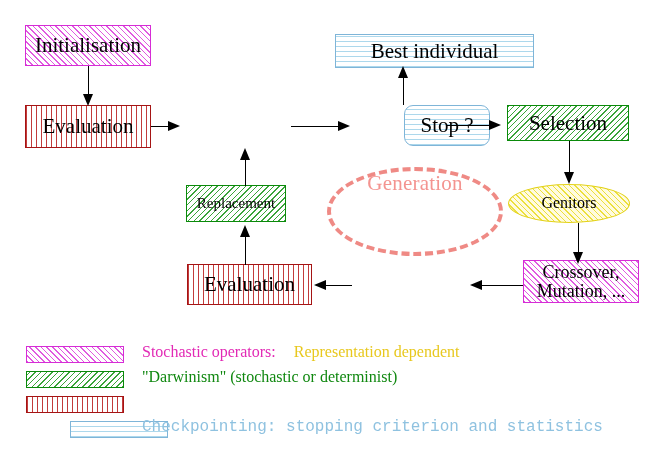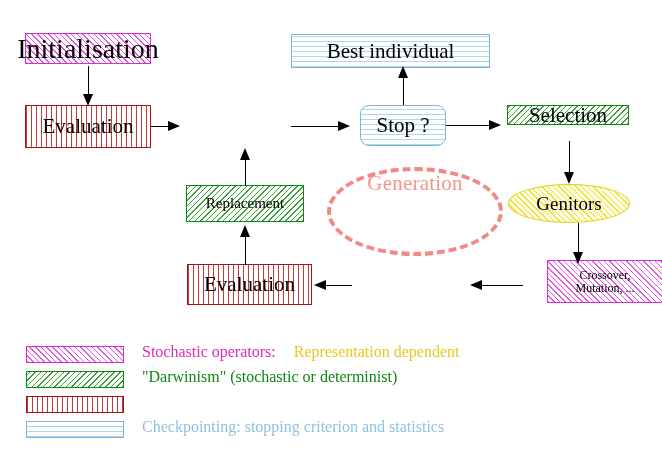--- a/index.html
+++ b/index.html
@@ -59,20 +59,21 @@
         rgba(255,255,255,0) 1px, rgba(255,255,255,0) 5px);
   }
   
   .fill-blue {
     border: 1px solid #7fb5d8;
     background-color: #ffffff;
     background-image: repeating-linear-gradient(
         0deg,
         #add8ec 0px, #add8ec 1px,
         rgba(255,255,255,0) 1px, rgba(255,255,255,0) 5px);
+    margin-left: 44px;
   }
   
   .fill-yellow {
     border: 1px solid #e3d21a;
     background-color: #fffbe0;
     background-image: repeating-linear-gradient(
         45deg,
         #ece03c 0px, #ece03c 1px,
         rgba(255,255,255,0) 1px, rgba(255,255,255,0) 4px);
   }
@@ -152,63 +153,63 @@
     left: 116px;
     top: -1px;
     font-size: 16px;
     white-space: nowrap;
     text-align: right;
   }
   .c-magenta { color: #e22ab5; }
   .c-gold    { color: #e8c81e; }
   .c-green   { color: #108810; }
   .c-red     { color: #c01010; }
-  .c-lblue   { color: #8fc2e0; }
+  .c-lblue   { color: #8fc2e0; font-family: Liberation Mono, monospace; }
 </style>
 </head>
 <body>
 
 <div id="canvas">
 
-  <div class="node fill-magenta" id="n-init" style="left:25px; top:25px; width:126px; height:31px; font-size:28px;margin-top:8px;">
+  <div class="node fill-magenta" id="n-init" style="left:25px; top:25px; width:126px; height:41px; font-size:21px;">
     <span>Initialisation</span>
   </div>
 
   <div class="node fill-red" id="n-eval-top" style="left:25px; top:105px; width:126px; height:43px; font-size:21px;">
     <span>Evaluation</span>
   </div>
 
 
   <div class="node fill-blue" id="n-best" style="left:291px; top:34px; width:199px; height:34px; font-size:21px;">
     <span>Best individual</span>
   </div>
 
   <div class="node fill-blue rounded" id="n-stop" style="left:360px; top:105px; width:86px; height:41px; font-size:21px;">
     <span>Stop ?</span>
   </div>
 
-  <div class="node fill-green" id="n-selection" style="left:507px; top:105px; width:122px; height:20px; font-size:21px;">
+  <div class="node fill-green" id="n-selection" style="left:507px; top:105px; width:122px; height:36px; font-size:21px;">
     <span>Selection</span>
   </div>
 
-  <div class="node fill-yellow ellipse" id="n-genitors" style="left:508px; top:184px; width:122px; height:39px; font-size:19px;">
+  <div class="node fill-yellow ellipse" id="n-genitors" style="left:508px; top:184px; width:122px; height:39px; font-size:16px;">
     <span>Genitors</span>
   </div>
 
-  <div class="node fill-magenta" id="n-crossover" style="left:523px; top:260px; width:116px; height:43px; font-size:12px;margin-left:24px;">
+  <div class="node fill-magenta" id="n-crossover" style="left:523px; top:260px; width:116px; height:43px; font-size:18px;">
     <span>Crossover,
 Mutation, ...</span>
   </div>
 
 
   <div class="node fill-red" id="n-eval-bot" style="left:187px; top:264px; width:125px; height:41px; font-size:21px;">
     <span>Evaluation</span>
   </div>
 
-  <div class="node fill-green" id="n-replacement" style="left:186px; top:185px; width:118px; height:37px; font-size:15px;">
+  <div class="node fill-green" id="n-replacement" style="left:186px; top:185px; width:100px; height:37px; font-size:15px;">
     <span>Replacement</span>
   </div>
 
   <div id="generation-ellipse" style="left:327px; top:167px; width:168px; height:81px;">
     <span id="generation-label">Generation</span>
   </div>
 
   <div class="line-v" style="left:88px; top:66px; height:34px;"></div>
   <div class="arrow arrow-down" style="left:83px; top:94px;"></div>
 

